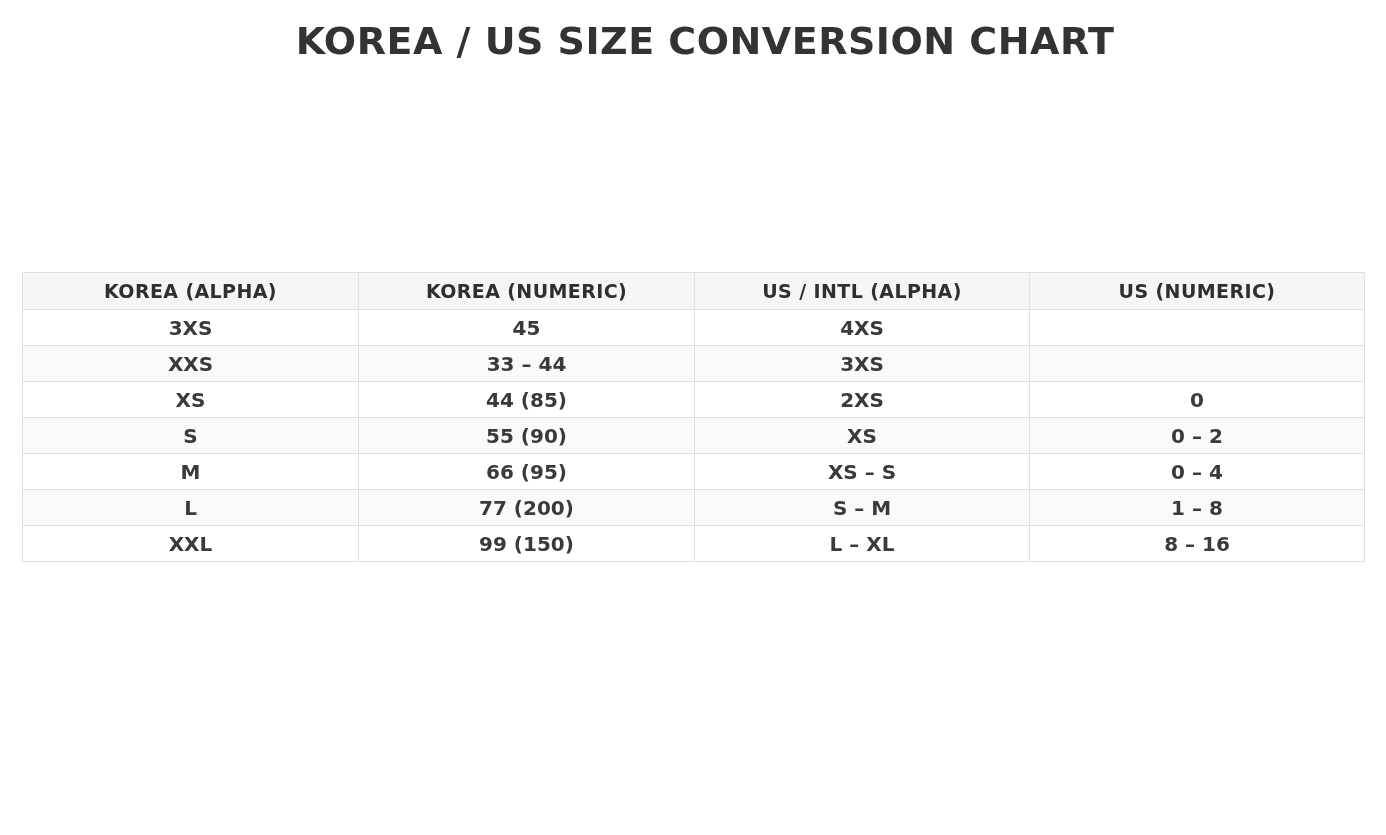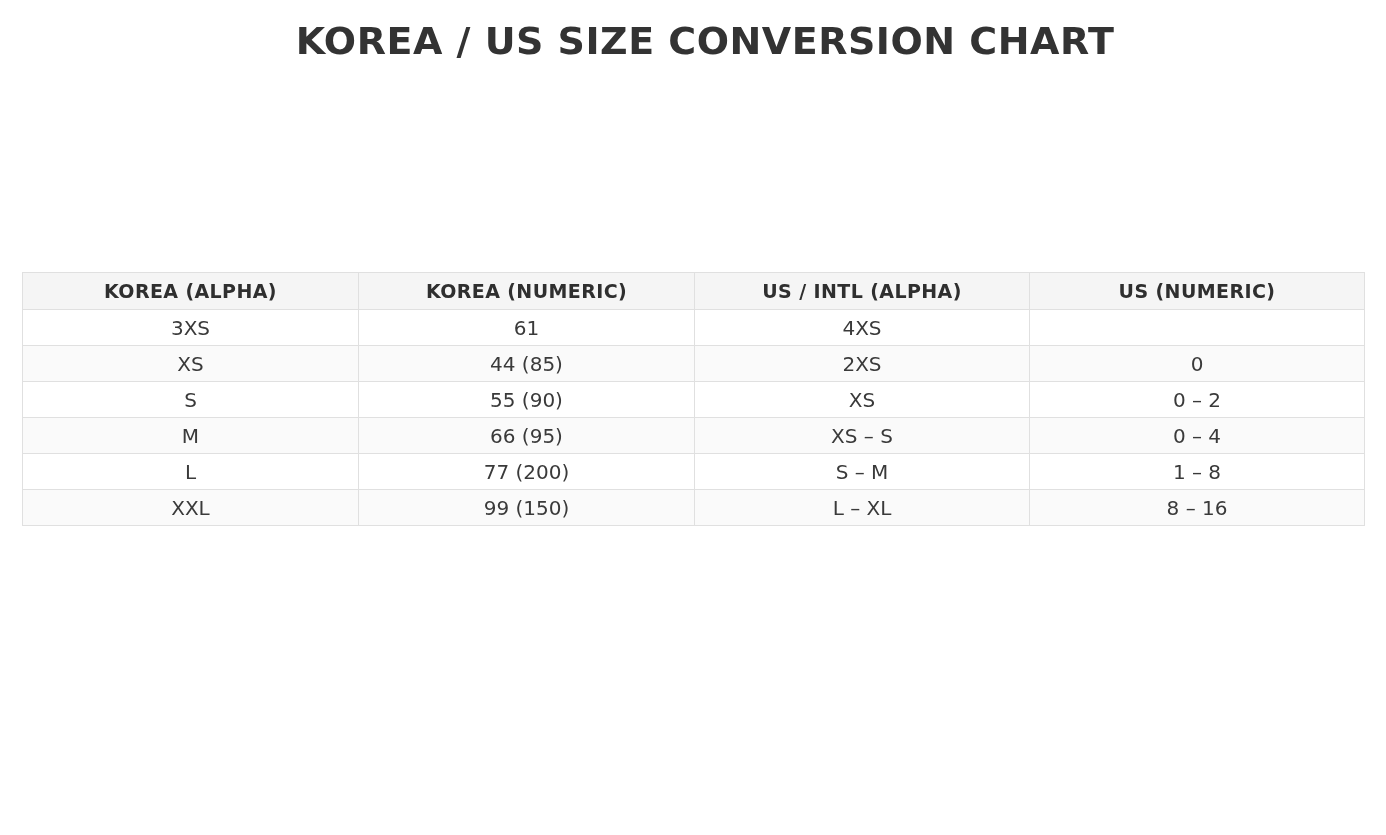--- a/index.html
+++ b/index.html
@@ -43,21 +43,21 @@
     table-layout: fixed;
   }
   table.size-chart th,
   table.size-chart td {
     border: 1px solid #e0e0e0;
     text-align: center;
     font-size: 20px;
     color: #3a3a3a;
     height: 35px;
     padding: 0;
-    font-weight: normal;
+    font-weight: bold;
     white-space: nowrap;
   }
   table.size-chart thead th {
     background: #f5f5f5;
     font-weight: bold;
     font-size: 19px;
     letter-spacing: 0.4px;
     color: #2f2f2f;
     height: 36px;
   }
@@ -91,22 +91,28 @@
         <tr>
           <th>KOREA (ALPHA)</th>
           <th>KOREA (NUMERIC)</th>
           <th>US / INTL (ALPHA)</th>
           <th>US (NUMERIC)</th>
         </tr>
       </thead>
       <tbody>
         <tr>
           <td>3XS</td>
-          <td>61</td>
+          <td>45</td>
           <td>4XS</td>
+          <td></td>
+        </tr>
+        <tr>
+          <td>XXS</td>
+          <td>33 – 44</td>
+          <td>3XS</td>
           <td></td>
         </tr>
         <tr>
           <td>XS</td>
           <td>44 (85)</td>
           <td>2XS</td>
           <td>0</td>
         </tr>
         <tr>
           <td>S</td>

